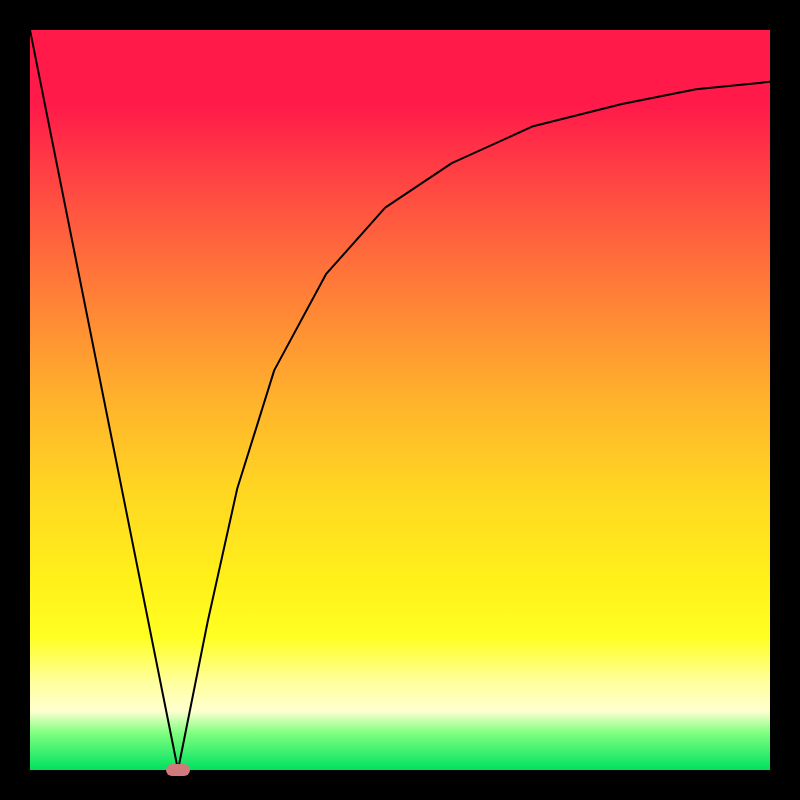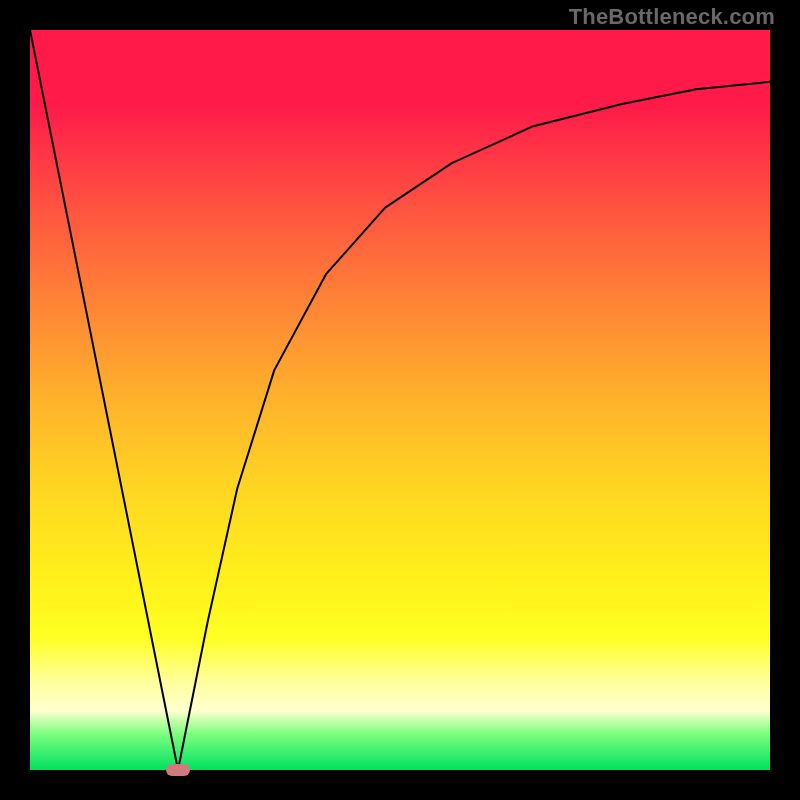--- a/index.html
+++ b/index.html
@@ -60,20 +60,19 @@
     height: 12px;
     border-radius: 6px;
     background: #cf7b7e;
     transform: translate(-50%, -50%);
   }
 </style>
 </head>
 <body>
 
 <div class="frame">
-  <div class="watermark">TheBottleneck.com</div>
   <div class="plot-area">
     <svg class="curve-svg" viewBox="0 0 740 740" preserveAspectRatio="none">
       <path id="curve-path" fill="none" stroke="#000000" stroke-width="2" stroke-linejoin="round" stroke-linecap="round" d="M0.0 0.0 L37.0 185.0 L74.0 370.0 L111.0 555.0 L125.8 629.0 L140.6 703.0 L148.0 740.0 L155.4 703.0 L177.6 592.0 L207.2 458.8 L244.2 340.4 L296.0 244.2 L355.2 177.6 L421.8 133.2 L503.2 96.2 L592.0 74.0 L666.0 59.2 L740.0 51.8"></path>
     </svg>
     <div class="marker" id="min-marker" style="left: 148px; top: 740px; background: rgb(207, 123, 126);"></div>
   </div>
 </div>
 
 </body></html>

